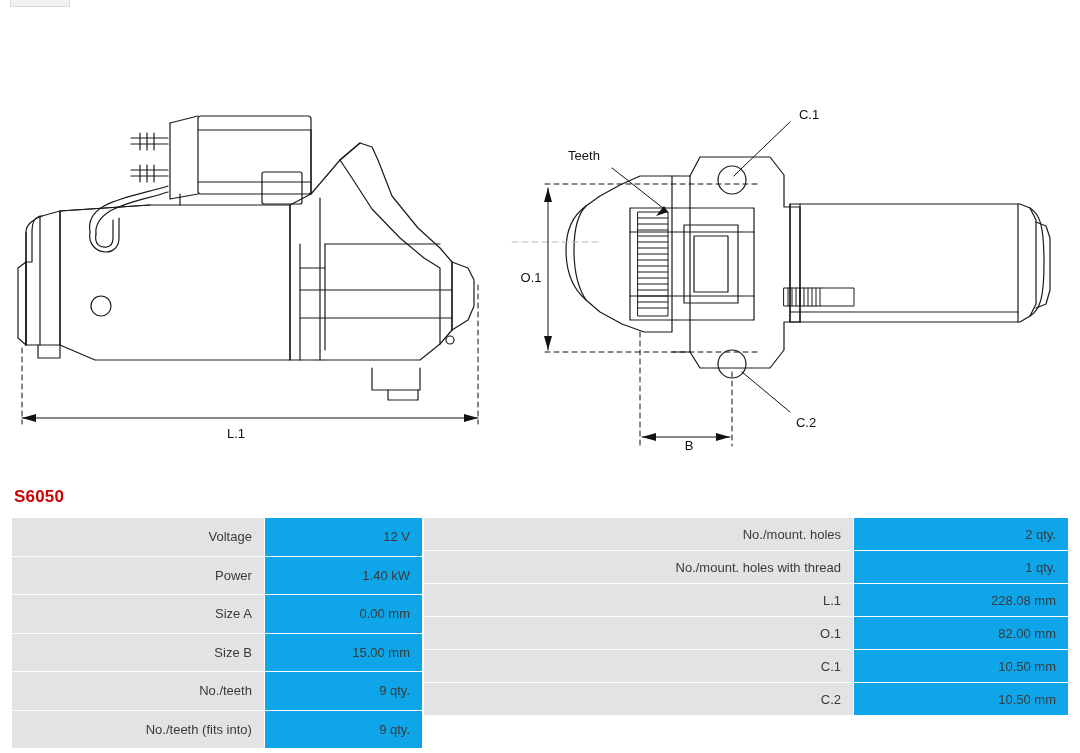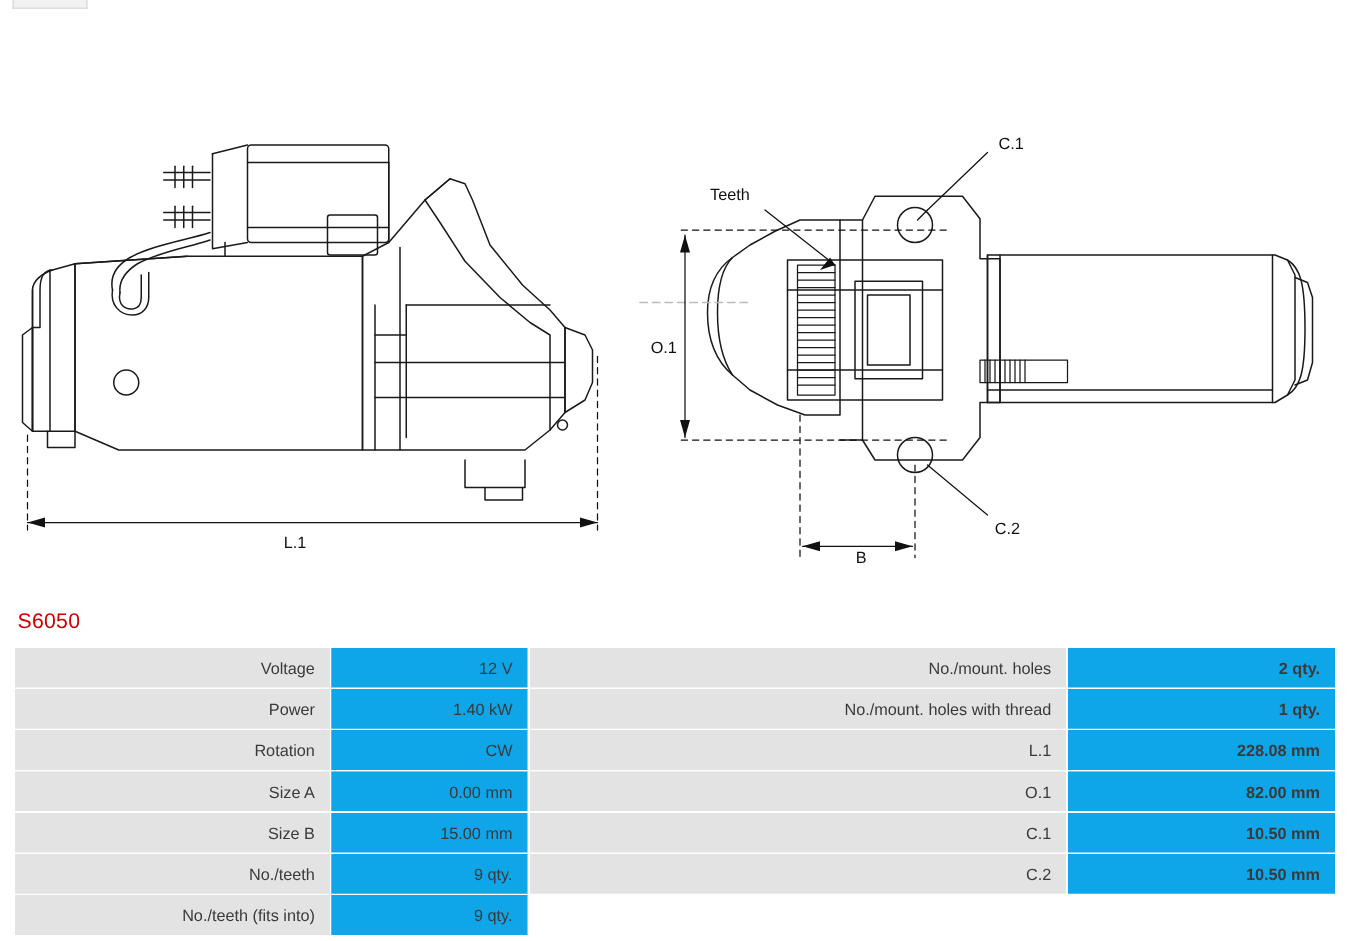--- a/index.html
+++ b/index.html
@@ -31,21 +31,21 @@
     left: 0; top: 0;
     width: 1080px; height: 470px;
   }
   .drawing svg { display: block; }
 
   
   .part-number {
     position: absolute;
     left: 14px; top: 487px;
     font-size: 17px;
-    font-weight: normal;
+    font-weight: bold;
     color: #cc0000;
     letter-spacing: 0.2px;
   }
   
   .specs {
     position: absolute;
     left: 11px; top: 517px;
     width: 1058px;
     display: flex;
     gap: 0px;
@@ -66,21 +66,21 @@
     vertical-align: middle;
     background: #e3e3e3;
     white-space: nowrap;
     overflow: hidden;
   }
   table.spec td.label { width: 62%; }
   table.spec td.value { width: 38%; background: #0ea5e9; }
   table.spec.left td.label { width: 240px; }
   table.spec.left td.value { width: 150px; }
   table.spec.right td.label { width: 430px; }
-  table.spec.right td.value { width: 215px; font-weight: bold; }
+  table.spec.right td.value { width: 215px; }
   table.spec td.blank { background: #ffffff; border-color: #ffffff; }
 
   
   table.spec tr td { border-width: 1px; border-style: solid; border-color: #fff; }
 
   
   text.dim {
     font-family: "Liberation Sans", sans-serif;
     font-size: 13px;
     fill: #111;
@@ -277,24 +277,20 @@
       <tbody>
         <tr>
           <td class="label">Voltage</td>
           <td class="value">12 V</td>
         </tr>
         <tr>
           <td class="label">Power</td>
           <td class="value">1.40 kW</td>
         </tr>
         <tr>
-          <td class="label">Rotation</td>
-          <td class="value">CW</td>
-        </tr>
-        <tr>
           <td class="label">Size A</td>
           <td class="value">0.00 mm</td>
         </tr>
         <tr>
           <td class="label">Size B</td>
           <td class="value">15.00 mm</td>
         </tr>
         <tr>
           <td class="label">No./teeth</td>
           <td class="value">9 qty.</td>

